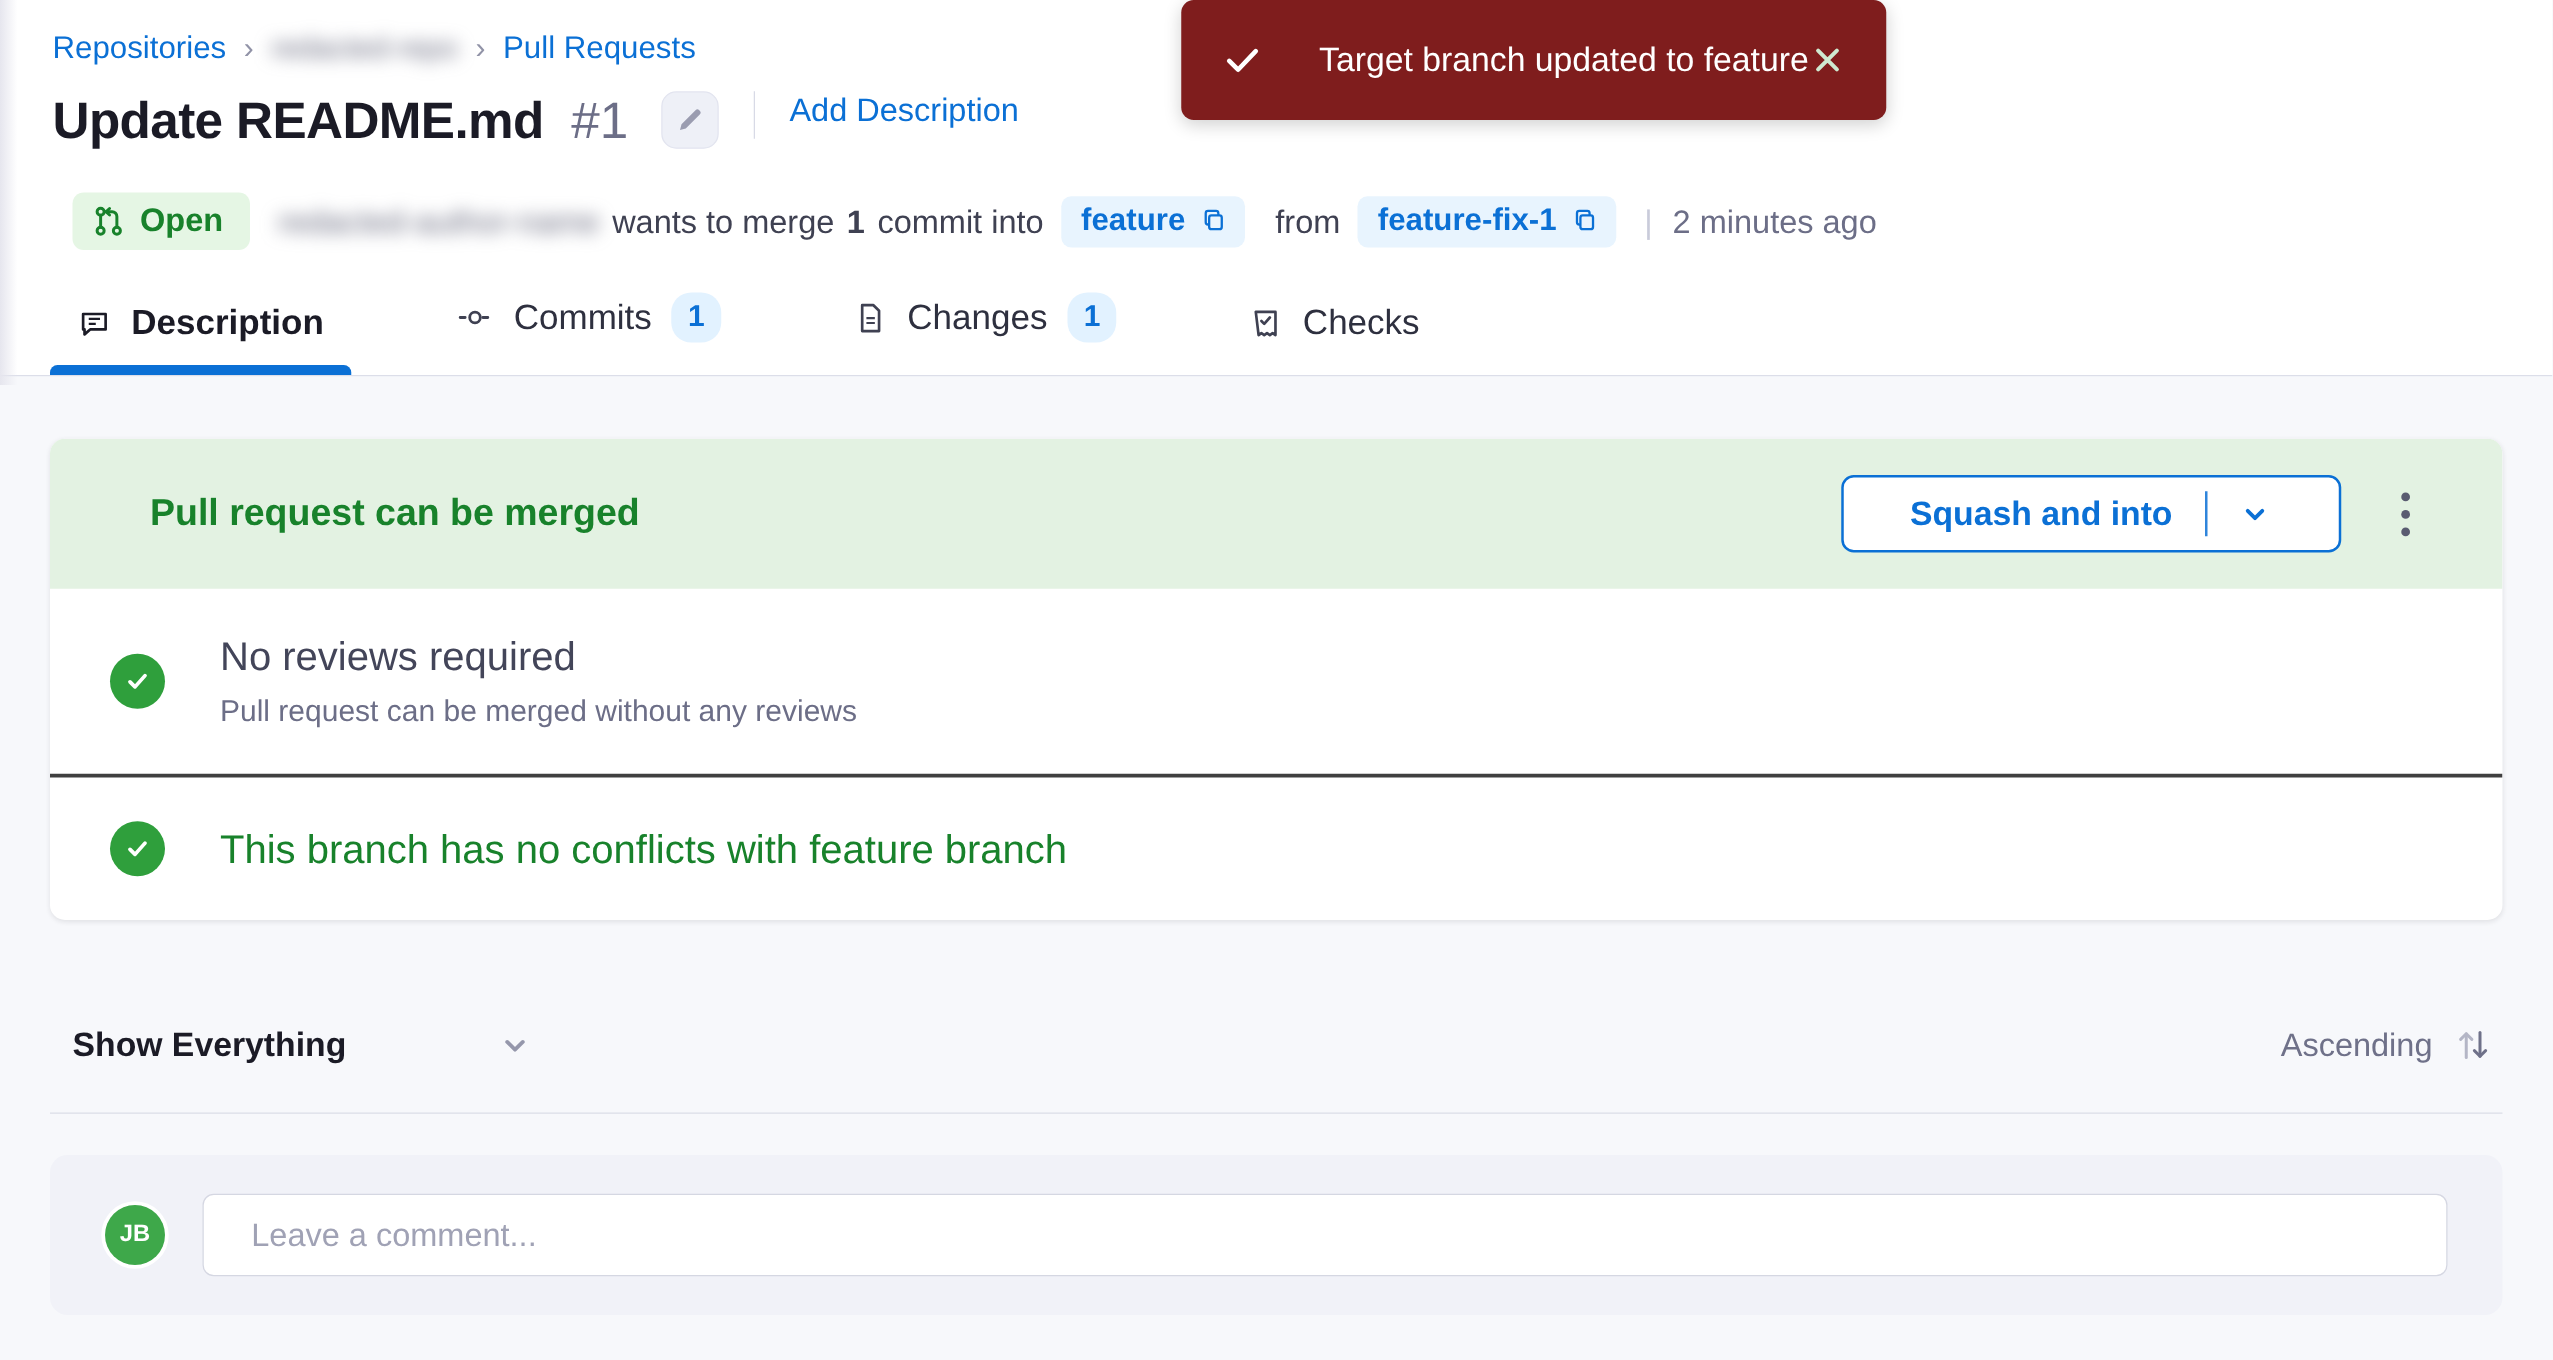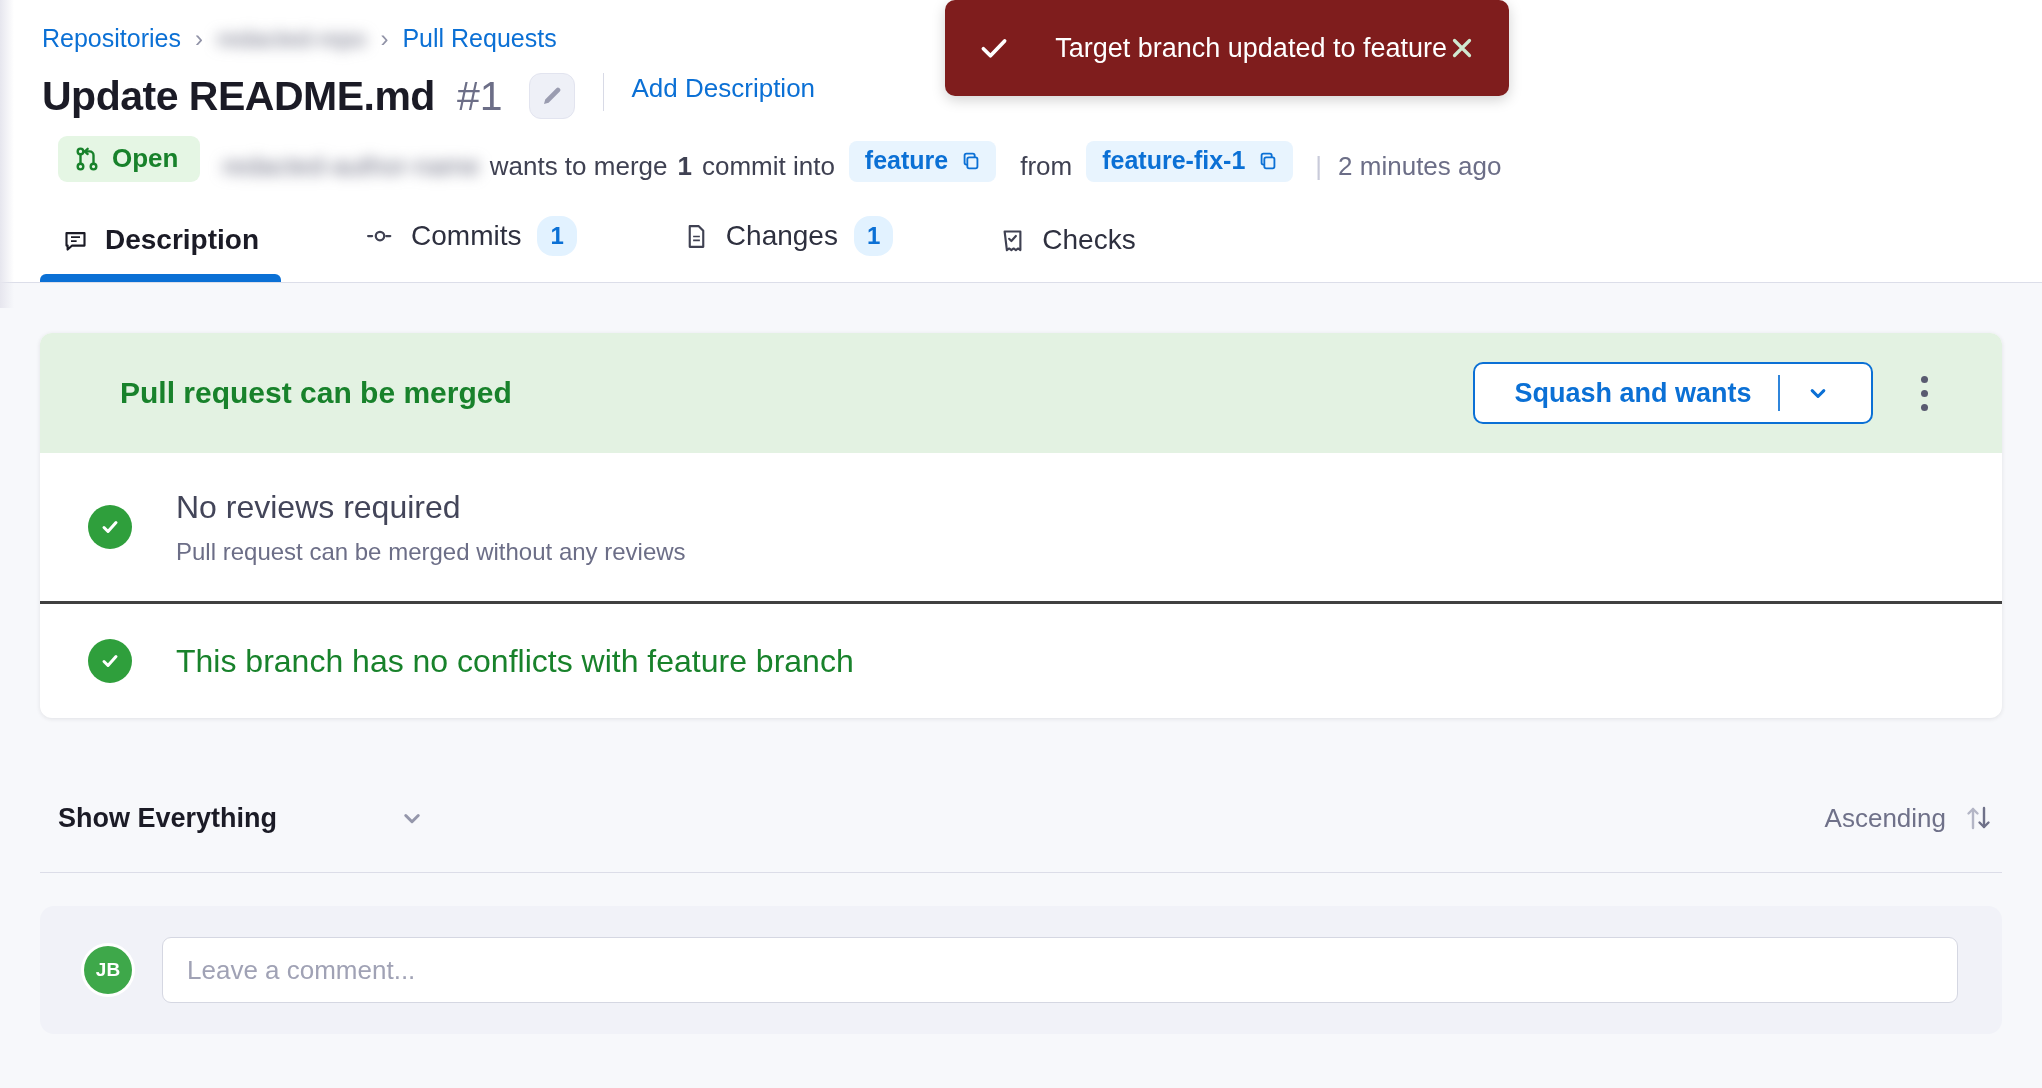--- a/index.html
+++ b/index.html
@@ -17,21 +17,21 @@
   .redacted { filter:blur(7px); color:#6a6c80; user-select:none; }
 
   .title-row { display:flex; margin-top:20px; }
   .page-title { font-size:41px; font-weight:bold; color:#1b1b26; letter-spacing:-0.5px; }
   .pr-number { font-size:41px; color:#6c6e87; margin-left:22px; }
   .edit-btn { width:46px; height:46px; margin-left:26px; background:#eef0f7; border:1px solid #e2e4ef;
     border-radius:12px; display:flex; align-items:center; justify-content:center; cursor:pointer; }
   .title-div { width:1px; height:38px; background:#d8dae6; margin:0 28px; }
   .add-desc { font-size:26px; color:#0b70d5; cursor:pointer; }
 
-  .meta-row { display:flex; align-items:flex-end; margin-top:16px; font-size:26px; color:#3f4152;padding-left:16px; }
+  .meta-row { display:flex; align-items:center; margin-top:34px; font-size:26px; color:#3f4152;padding-left:16px; }
   .state-badge { display:flex; align-items:center; gap:12px; background:#e5f6e4; border-radius:9px;
     padding:7px 22px 8px 16px; color:#18822b; font-weight:bold; font-size:26px; }
   .author-redacted { margin-left:22px; font-size:26px; }
   .meta-text { margin-left:10px; }
   .meta-bold { font-weight:bold; }
   .branch-chip { display:inline-flex; align-items:center; gap:12px; background:#e8f4fe; border-radius:8px;
     padding:5px 14px 7px 16px; color:#0b70d5; font-weight:bold; font-size:25px; margin:0 14px; cursor:pointer; }
   .meta-pipe { color:#c9cbda; margin:0 16px 0 8px; }
   .time-ago { color:#6c6e87; }
 
@@ -79,21 +79,21 @@
   .sort-toggle { display:flex; align-items:center; gap:14px; cursor:pointer; }
   .sort-label { font-size:26px; color:#6f7189; }
 
   .divider { margin-top:26px; height:1px; background:#dcdde8; }
 
   .comment-card { margin-top:33px; height:128px; background:#f1f2f8; border-radius:14px;
     display:flex; align-items:center; padding:0 44px; }
   .avatar { width:48px; height:48px; border-radius:50%; background:#3ea84a; color:#ffffff; font-weight:bold;
     font-size:19px; display:flex; align-items:center; justify-content:center; box-shadow:0 0 0 3px #ffffff; }
   .comment-input { margin-left:30px; flex:1; height:66px; border:1px solid #d5d7e2; border-radius:9px;
-    background:#ffffff; font-size:26px; color:#1d1d28; padding:0 24px; outline:none;
+    background:#ffffff; font-size:26px; color:#1d1d28; padding:0 38px; outline:none;
     font-family:"Liberation Sans","DejaVu Sans",sans-serif; }
   .comment-input::placeholder { color:#a0a2b5; }
 
   svg { display:block; }
 </style>
 </head>
 <body>
 
 <div class="header">
   <div class="breadcrumb">
@@ -217,21 +217,21 @@
     </span>
   </button>
 </div>
 
 <div class="main">
 
   <div class="merge-card">
     <div class="merge-head">
       <span class="merge-heading">Pull request can be merged</span>
       <button class="squash-btn">
-        <span class="squash-label">Squash and wants</span>
+        <span class="squash-label">Squash and into</span>
         <span class="squash-sep"></span>
         <span class="squash-chev">
           <svg width="28" height="28" viewBox="0 0 24 24" fill="none" stroke="#0b70d5" stroke-width="2.6" stroke-linecap="round" stroke-linejoin="round">
             <path d="M7 10l5 5 5-5"></path>
           </svg>
         </span>
       </button>
       <button class="kebab">
         <i></i>
           <i></i>

